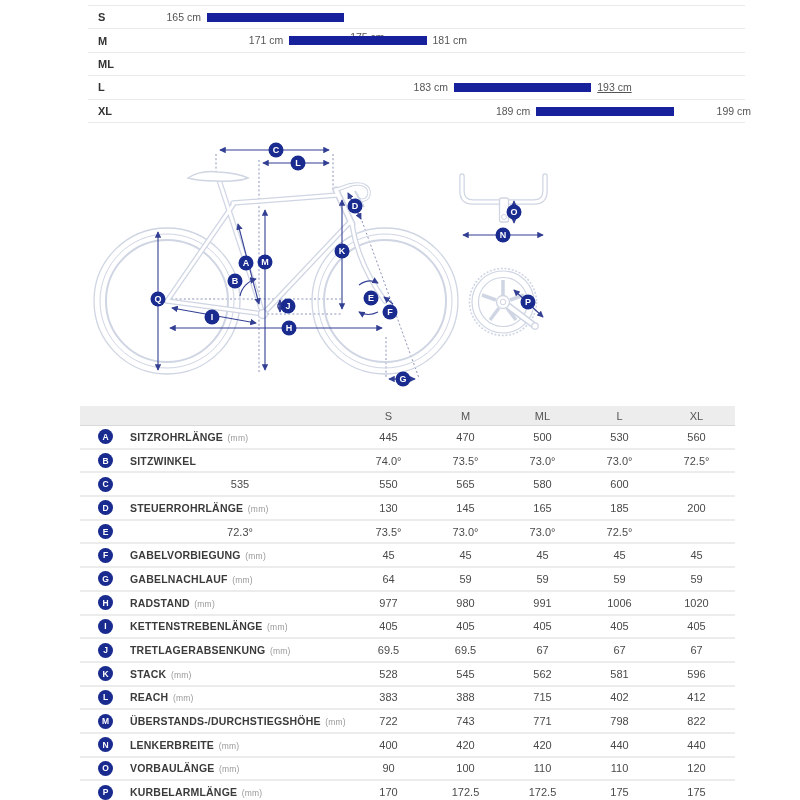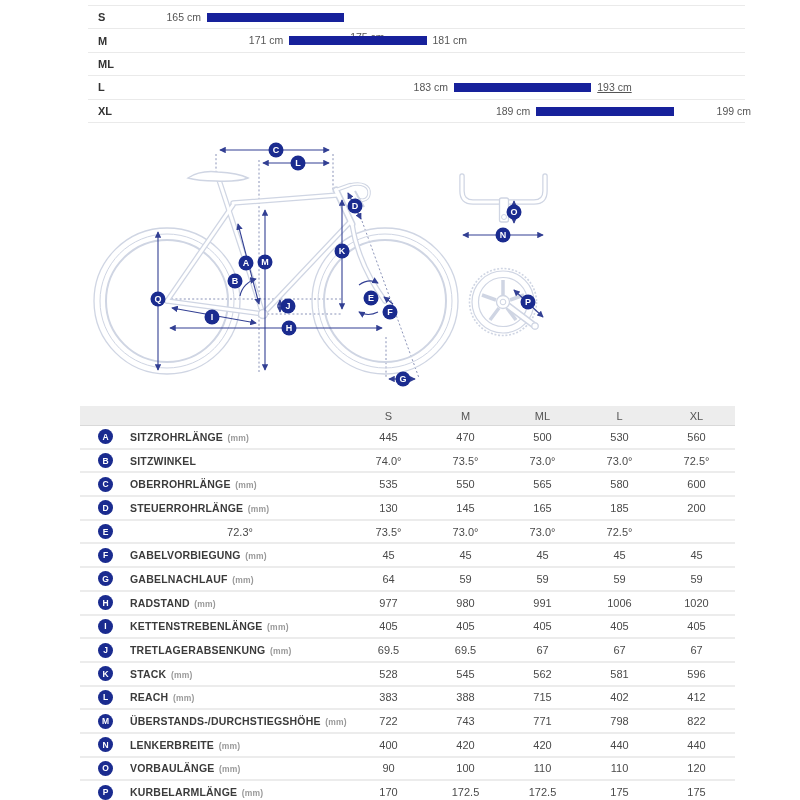--- a/index.html
+++ b/index.html
@@ -27,21 +27,21 @@
   
   .geo{position:absolute;left:80px;top:406px;width:655px;}
   .geo-header{display:grid;grid-template-columns:50px 220px repeat(5,1fr);height:19px;background:#ededed;
     border-bottom:1px solid #d9d9d9;align-items:center;color:#555;font-size:11px;}
   .geo-header .col{text-align:center;}
   .geo-row{display:grid;grid-template-columns:50px 220px repeat(5,1fr);height:21.7px;
     border-bottom:2px solid #ececec;align-items:center;background:#fff;}
   .badge{width:15px;height:15px;border-radius:50%;background:var(--navy);color:#fff;font-size:8.5px;
     font-weight:bold;display:flex;align-items:center;justify-content:center;margin-left:18px;}
   .geo-label{font-weight:bold;color:#3b3b3b;font-size:10.5px;letter-spacing:.2px;white-space:nowrap;}
-  .geo-unit{font-weight:bold;color:#999;font-size:8.5px;margin-left:2px;}
+  .geo-unit{font-weight:normal;color:#999;font-size:8.5px;margin-left:2px;}
   .geo-val{text-align:center;color:#4a4a4a;font-size:11px;}
 </style>
 </head>
 <body style="--navy: #1a2b8f; --bar: #17219b; --arrow: #323f93; --sketch: #cfd5e3; --dotted: #8a93b8;">
 
 <div class="size-chart">
   <div id="sc-rows">
       <div class="sc-row">
         <span class="sc-size">S</span>
         <div class="sc-track">
@@ -253,21 +253,20 @@
         <span class="badge">B</span>
         <span class="geo-label">SITZWINKEL</span>
         <span class="geo-val">74.0°</span>
         <span class="geo-val">73.5°</span>
         <span class="geo-val">73.0°</span>
         <span class="geo-val">73.0°</span>
         <span class="geo-val">72.5°</span>
       </div>
       <div class="geo-row">
         <span class="badge">C</span>
-        <span class="geo-label">OBERROHRLÄNGE<span class="geo-unit"> (mm)</span></span>
         <span class="geo-val">535</span>
         <span class="geo-val">550</span>
         <span class="geo-val">565</span>
         <span class="geo-val">580</span>
         <span class="geo-val">600</span>
       </div>
       <div class="geo-row">
         <span class="badge">D</span>
         <span class="geo-label">STEUERROHRLÄNGE<span class="geo-unit"> (mm)</span></span>
         <span class="geo-val">130</span>

